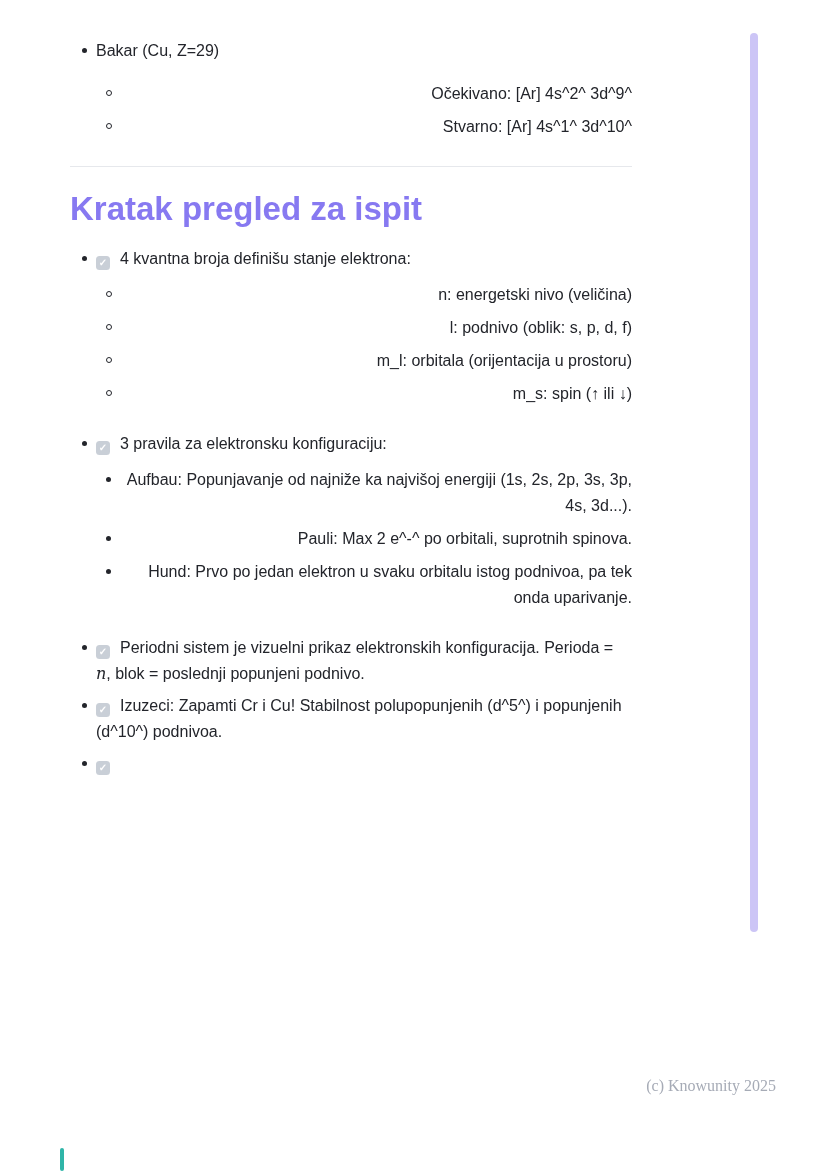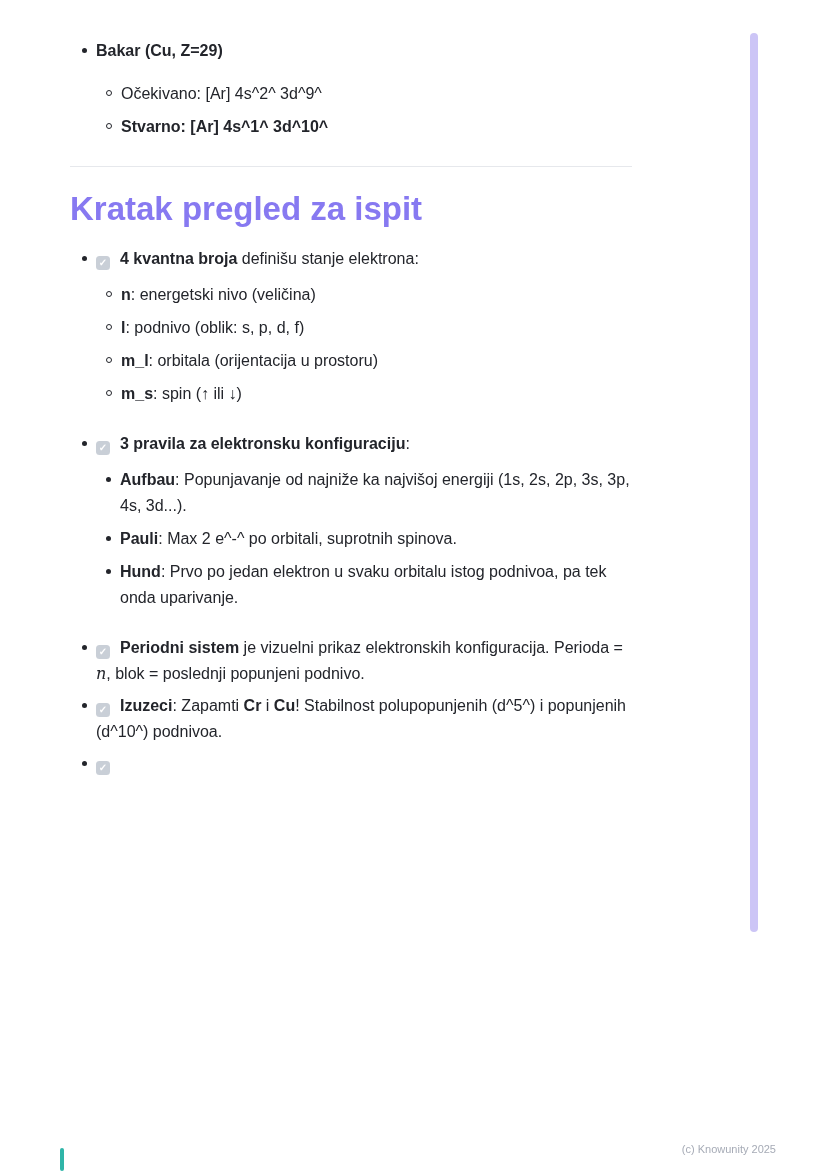--- a/index.html
+++ b/index.html
@@ -15,25 +15,25 @@
   .content { padding:38px 196px 0 70px; }
 
   .li { display:flex; align-items:flex-start; }
   .mk { flex:0 0 auto; margin-top:10px; }
   .disc { width:5px; height:5px; border-radius:50%; background:var(--c-text,#23252b); }
   .circle { width:6px; height:6px; border-radius:50%; border:1.3px solid var(--c-text,#23252b); background:transparent; margin-top:9px; }
   .lv1 > .mk { margin-left:12px; margin-right:9px; }
   .lv2 > .mk { margin-left:36px; margin-right:9px; }
   .txt { flex:1 1 auto; min-width:0; }
 
-  .seg-b { font-weight:700;margin-top:40px; }
+  .seg-b { font-weight:400;margin-top:40px; }
   .seg-i { font-style:italic; font-family:"DejaVu Serif",serif; }
 
   .bakar-sub { margin-top:17px; }
-  .sub-item { margin-bottom:7px; }
+  .sub-item { margin-bottom:7px;text-align:right; }
 
   .note { font-style:italic; margin-top:20px; line-height:27px; }
 
   .hr { margin-top:26px; border-top:1px solid var(--c-divider,#e6e8ec); height:0; }
 
   .heading {
     margin-top:27px; font-size:33px; line-height:30px; font-weight:700;
     color:var(--c-accent,#8779f1);
   }
 
@@ -41,21 +41,21 @@
   .check-item { margin-bottom:6px; }
   .check-sublist { margin:10px 0 24px; }
 
   .checkbox {
     display:inline-block; width:14px; height:14px; border-radius:3.5px;
     background:var(--c-checkbox,#c9cfd7); margin-right:10px; vertical-align:-2px;
     text-align:center;
   }
   .check-glyph { display:block; color:var(--c-check,#ffffff); font-size:10px; font-weight:700; line-height:14px; }
 
-  .footer { position:absolute; top:1142px; right:52px; font-size:11px; line-height:14px; color:var(--c-muted,#a6abb6); }
+  .footer { position:absolute; top:1079px; right:52px; font-size:16px; line-height:14px; color:var(--c-muted,#a6abb6);font-family:Liberation Serif, serif; }
 
   .scrollbar {
     position:absolute; top:33px; right:70px; width:8px; height:899px;
     border-radius:4px; background:var(--c-scrollbar,#ccc5f6);
   }
   .edge-accent {
     position:absolute; left:60px; top:1148px; width:4px; height:23px;
     border-radius:2px; background:var(--c-edge,#2fb5a8);
   }
 </style>

